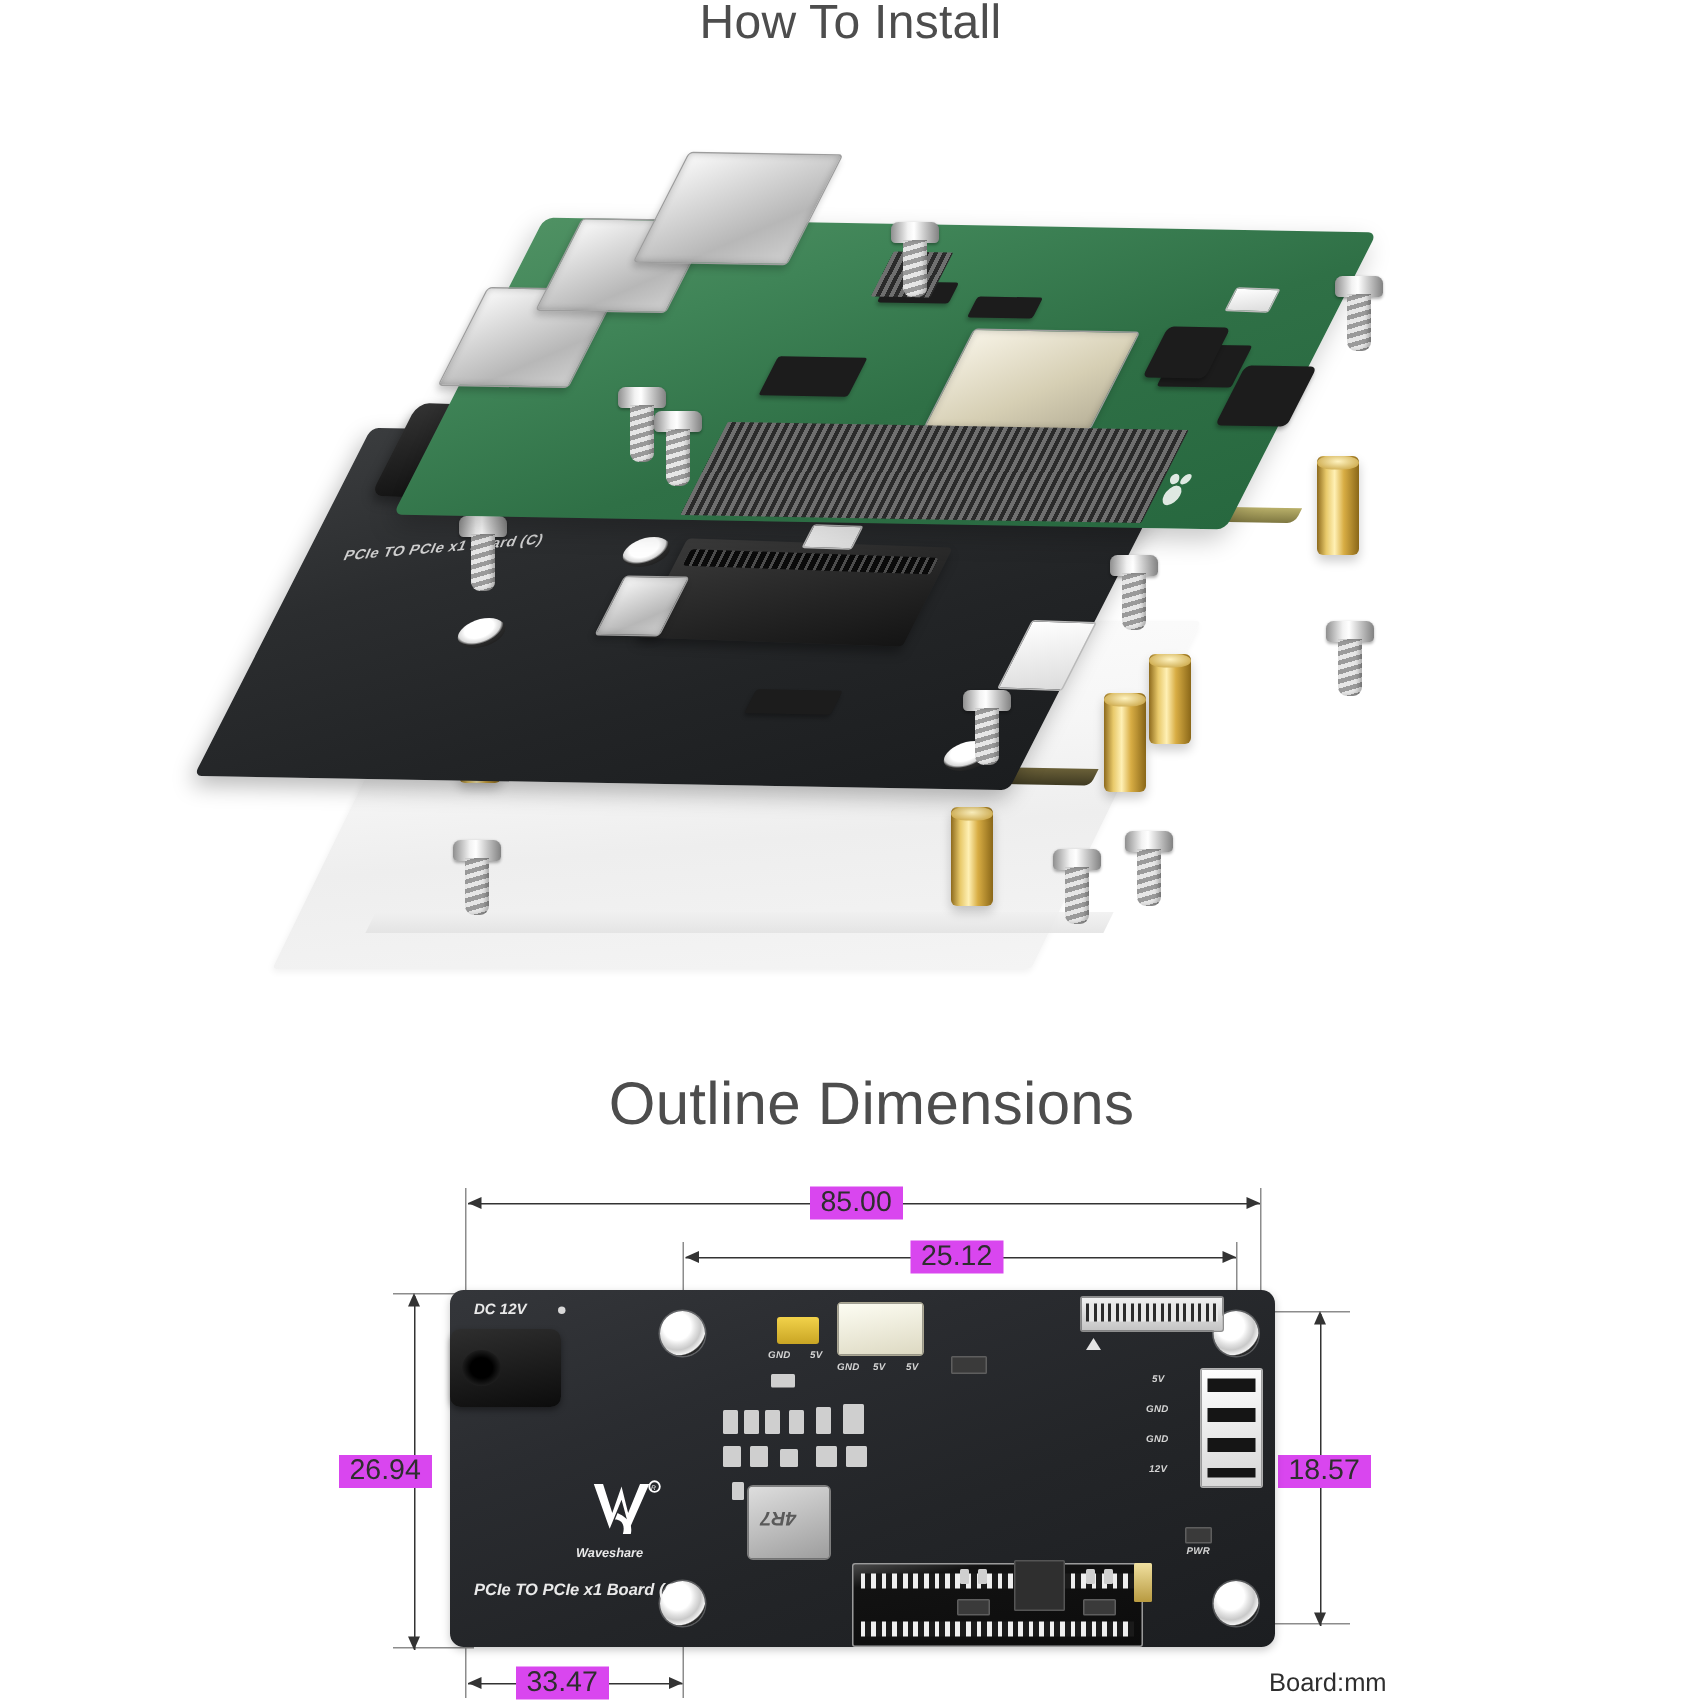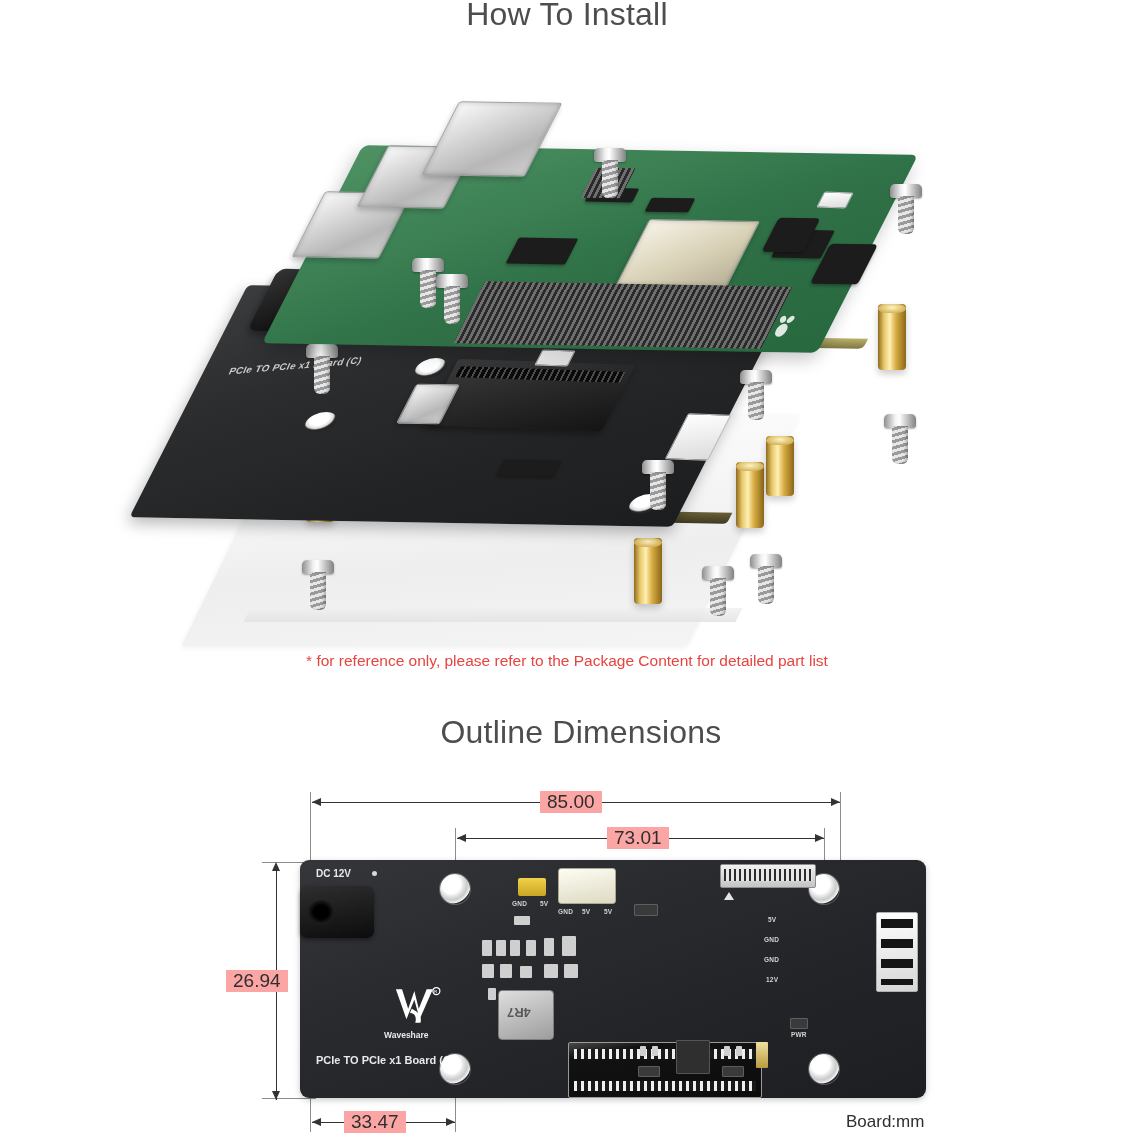--- a/index.html
+++ b/index.html
@@ -13,21 +13,21 @@
 
   
   .section-title {
     width: 100%;
     text-align: center;
     color: #4d4d4d;
     font-weight: 400;
     letter-spacing: .2px;
   }
   #title-install { position:absolute; top:-4px; left:0; font-size:32px; }
-  #title-dims    { position:absolute; top:714px; left:0; font-size:32px;padding-left:28px; }
+  #title-dims    { position:absolute; top:714px; left:0; font-size:40px;padding-left:28px; }
 
   .ref-note {
     position:absolute; top:652px; left:0; width:100%;
     text-align:center; color:#e8433f; font-size:15.5px;
   }
 
   
   .scene { position:absolute; left:0; top:42px; width:1134px; height:600px; }
 
   
@@ -160,39 +160,40 @@
     box-shadow:inset -2px 0 3px rgba(0,0,0,.25);
   }
   .rpi-logo{
     position:absolute; left:770px; top:272px; width:26px; height:26px;
     transform: skewX(-27deg) skewY(1deg);
   }
 
   
   .dim-wrap { position:absolute; left:0; top:770px; width:1134px; height:364px; }
   .board-photo {
-    position:absolute; left:300px; top:90px; width:626px; height:238px;
+    position:absolute; left:300px; top:90px; width:550px; height:238px;
     background:linear-gradient(160deg,#34363a 0%,#2a2c30 30%,#232528 60%,#1c1e21 100%);
     border-radius:9px;
     box-shadow:0 2px 6px rgba(0,0,0,.22);
+    font-style:italic;
   }
   .bp-txt { position:absolute; color:#e9e9e9; font-weight:700; white-space:nowrap; }
   .bp-sm  { position:absolute; color:#d4d4d4; font-weight:700; font-size:6.5px; letter-spacing:.2px; white-space:nowrap;}
   .mount-hole {
     position:absolute; width:30px; height:30px; border-radius:50%;
     background:radial-gradient(circle at 38% 34%,#ffffff 0 34%,#e2e2e2 46%,#c9c9c9 58%,#f2f2f2 70%,#2a2a2a 73%,#1b1b1b 100%);
     box-shadow:0 0 0 1px rgba(255,255,255,.25);
   }
   .dim-line { position:absolute; background:#333; }
   .dim-h { height:1px; }
   .dim-v { width:1px; }
   .ext-line { position:absolute; background:#8c8c8c; width:1px; }
   .ext-line-h { position:absolute; background:#8c8c8c; height:1px; }
   .dim-label {
-    position:absolute; color:#2e2e2e; font-size:19px; background:#fca5a5;
+    position:absolute; color:#2e2e2e; font-size:19px; background:#d946ef;
     padding:0 7px; white-space:nowrap;
   }
   .unit-label { position:absolute; color:#2e2e2e; font-size:17px; }
   .arrow { position:absolute; width:0; height:0; }
   .arr-l { border-top:4px solid transparent; border-bottom:4px solid transparent; border-right:9px solid #333; }
   .arr-r { border-top:4px solid transparent; border-bottom:4px solid transparent; border-left:9px solid #333; }
   .arr-u { border-left:4px solid transparent; border-right:4px solid transparent; border-bottom:9px solid #333; }
   .arr-d { border-left:4px solid transparent; border-right:4px solid transparent; border-top:9px solid #333; }
 
   .dc-jack2 {
@@ -351,21 +352,20 @@
     <div class="screw" style="left:416px; top:216px;">
       <div class="head"></div>
       <div class="shaft"></div>
     </div>
     <div class="screw" style="left:440px; top:232px;">
       <div class="head"></div>
       <div class="shaft"></div>
     </div>
   </div>
 
-  <div class="ref-note">* for reference only, please refer to the Package Content for detailed part list</div>
 
   <div class="section-title" id="title-dims">Outline Dimensions</div>
 
   <div class="dim-wrap">
 
     <div class="ext-line" style="left:310px; top:22px;  height:80px;"></div>
     <div class="ext-line" style="left:840px; top:22px;  height:80px;"></div>
     <div class="ext-line" style="left:455px; top:58px;  height:46px;"></div>
     <div class="ext-line" style="left:824px; top:58px;  height:46px;"></div>
     <div class="ext-line" style="left:310px; top:300px; height:62px;"></div>
@@ -376,21 +376,21 @@
     <div class="ext-line-h" style="left:838px; top:312px; width:62px;"></div>
 
     <div class="dim-line dim-h" style="left:312px; top:32px; width:528px;"></div>
     <div class="arrow arr-l" style="left:312px; top:28px;"></div>
     <div class="arrow arr-r" style="left:831px; top:28px;"></div>
     <div class="dim-label" style="left:540px; top:21px;">85.00</div>
 
     <div class="dim-line dim-h" style="left:457px; top:68px; width:367px;"></div>
     <div class="arrow arr-l" style="left:457px; top:64px;"></div>
     <div class="arrow arr-r" style="left:815px; top:64px;"></div>
-    <div class="dim-label" style="left:607px; top:57px;">73.01</div>
+    <div class="dim-label" style="left:607px; top:57px;">25.12</div>
 
     <div class="dim-line dim-v" style="left:276px; top:94px; height:236px;"></div>
     <div class="arrow arr-u" style="left:272px; top:92px;"></div>
     <div class="arrow arr-d" style="left:272px; top:321px;"></div>
     <div class="dim-label" style="left:226px; top:200px;">26.94</div>
 
     <div class="dim-line dim-v" style="left:880px; top:106px; height:208px;"></div>
     <div class="arrow arr-u" style="left:876px; top:104px;"></div>
     <div class="arrow arr-d" style="left:876px; top:305px;"></div>
     <div class="dim-label" style="left:852px; top:200px;">18.57</div>

